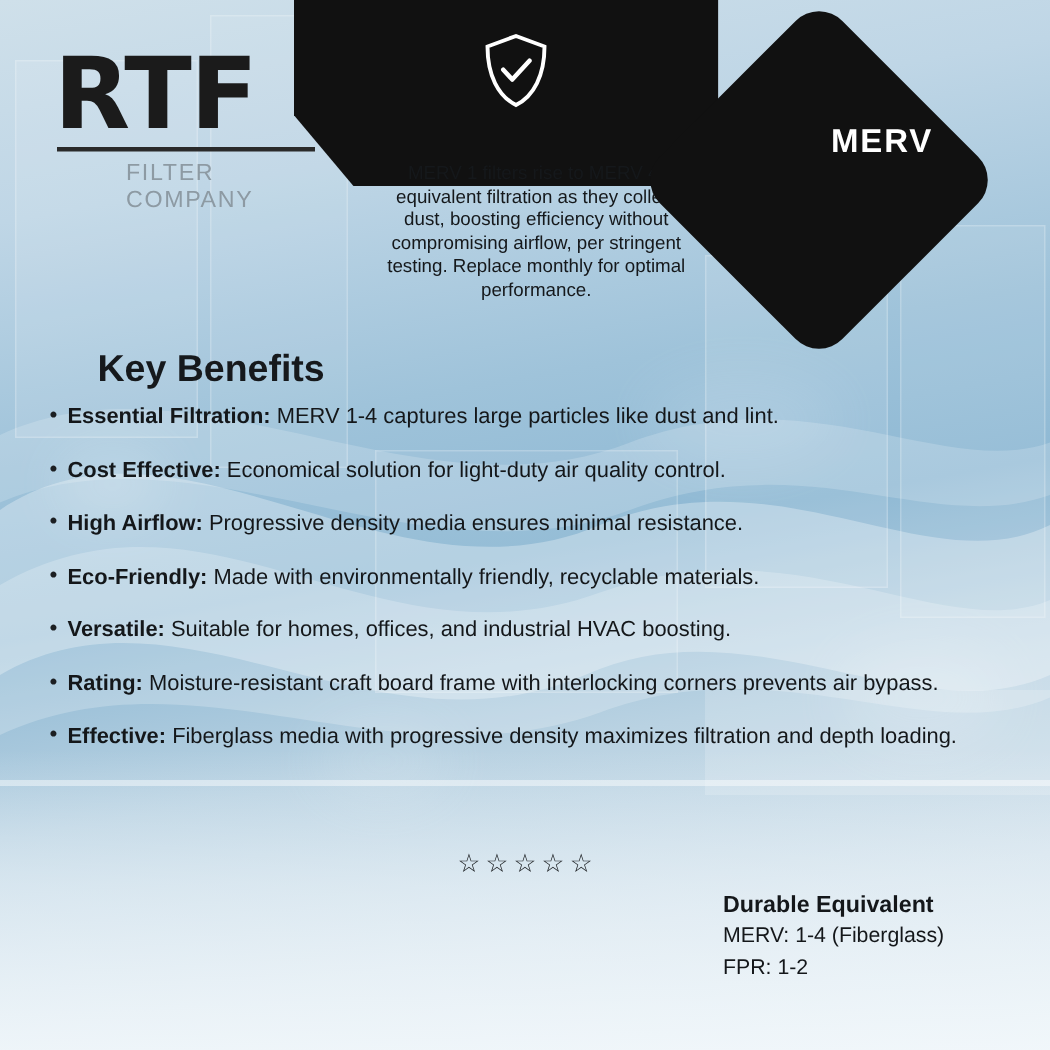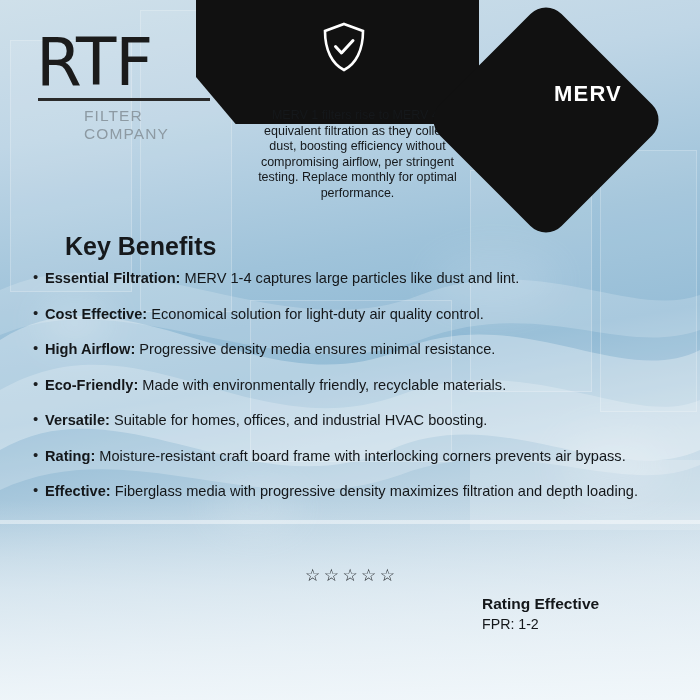--- a/index.html
+++ b/index.html
@@ -117,21 +117,21 @@
   
   .logo-wrap {
     position: absolute;
     top: 30px;
     left: 36px;
     width: 190px;
   }
   .logo-rtf {
     font-family: "DejaVu Sans", sans-serif;
     font-size: 66px;
-    font-weight: 400;
+    font-weight: 700;
     letter-spacing: -1px;
     line-height: 66px;
     color: #1b1b1b;
   }
   .logo-divider {
     width: 172px;
     height: 3px;
     background: #2a2a2a;
     margin: 2px 0 6px 2px;
   }
@@ -298,17 +298,18 @@
 
   <div class="stars" id="stars">
       <span class="star">☆</span>
       <span class="star">☆</span>
       <span class="star">☆</span>
       <span class="star">☆</span>
       <span class="star">☆</span>
     </div>
 
   <div class="rating-box">
-    <div class="rating-title">Rating Effective</div>
+    <div class="rating-title">Durable Equivalent</div>
+    <div class="rating-line">MERV: 1-4 (Fiberglass)</div>
     <div class="rating-line">FPR: 1-2</div>
   </div>
 
 </div>
 
 </body></html>

